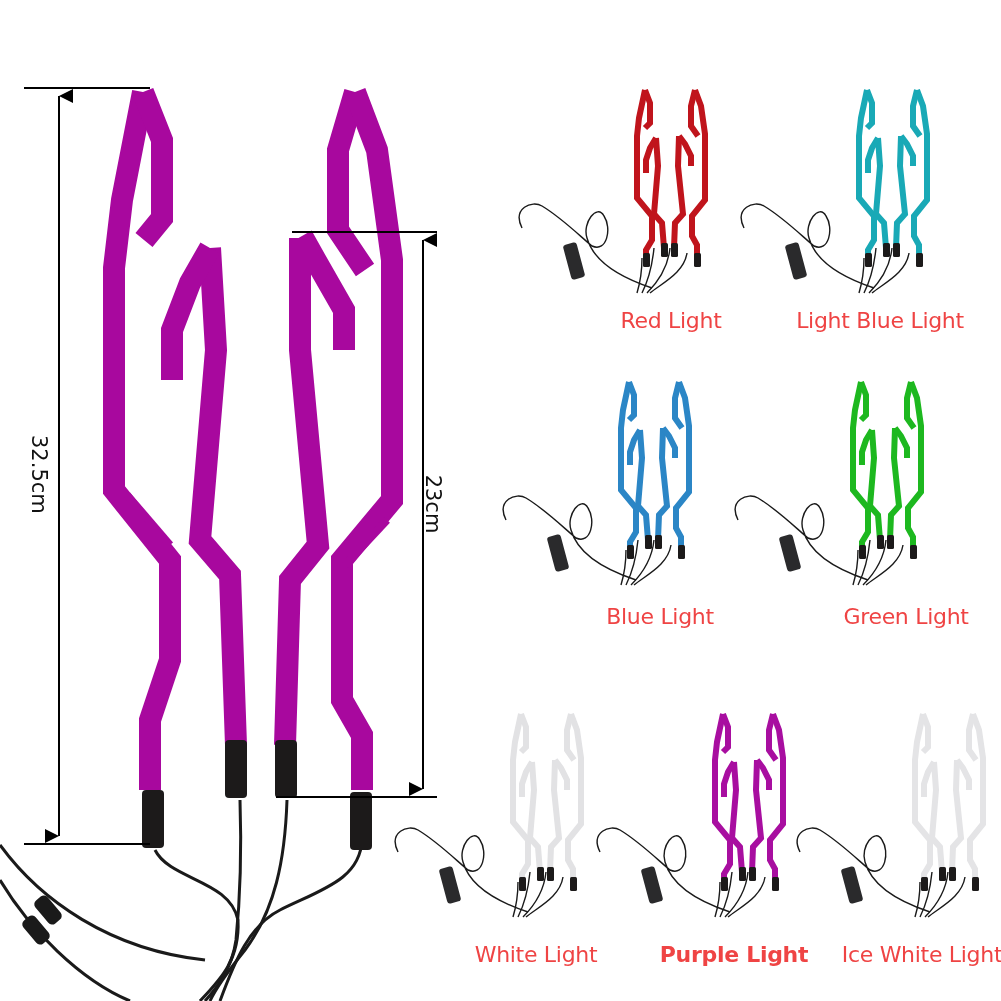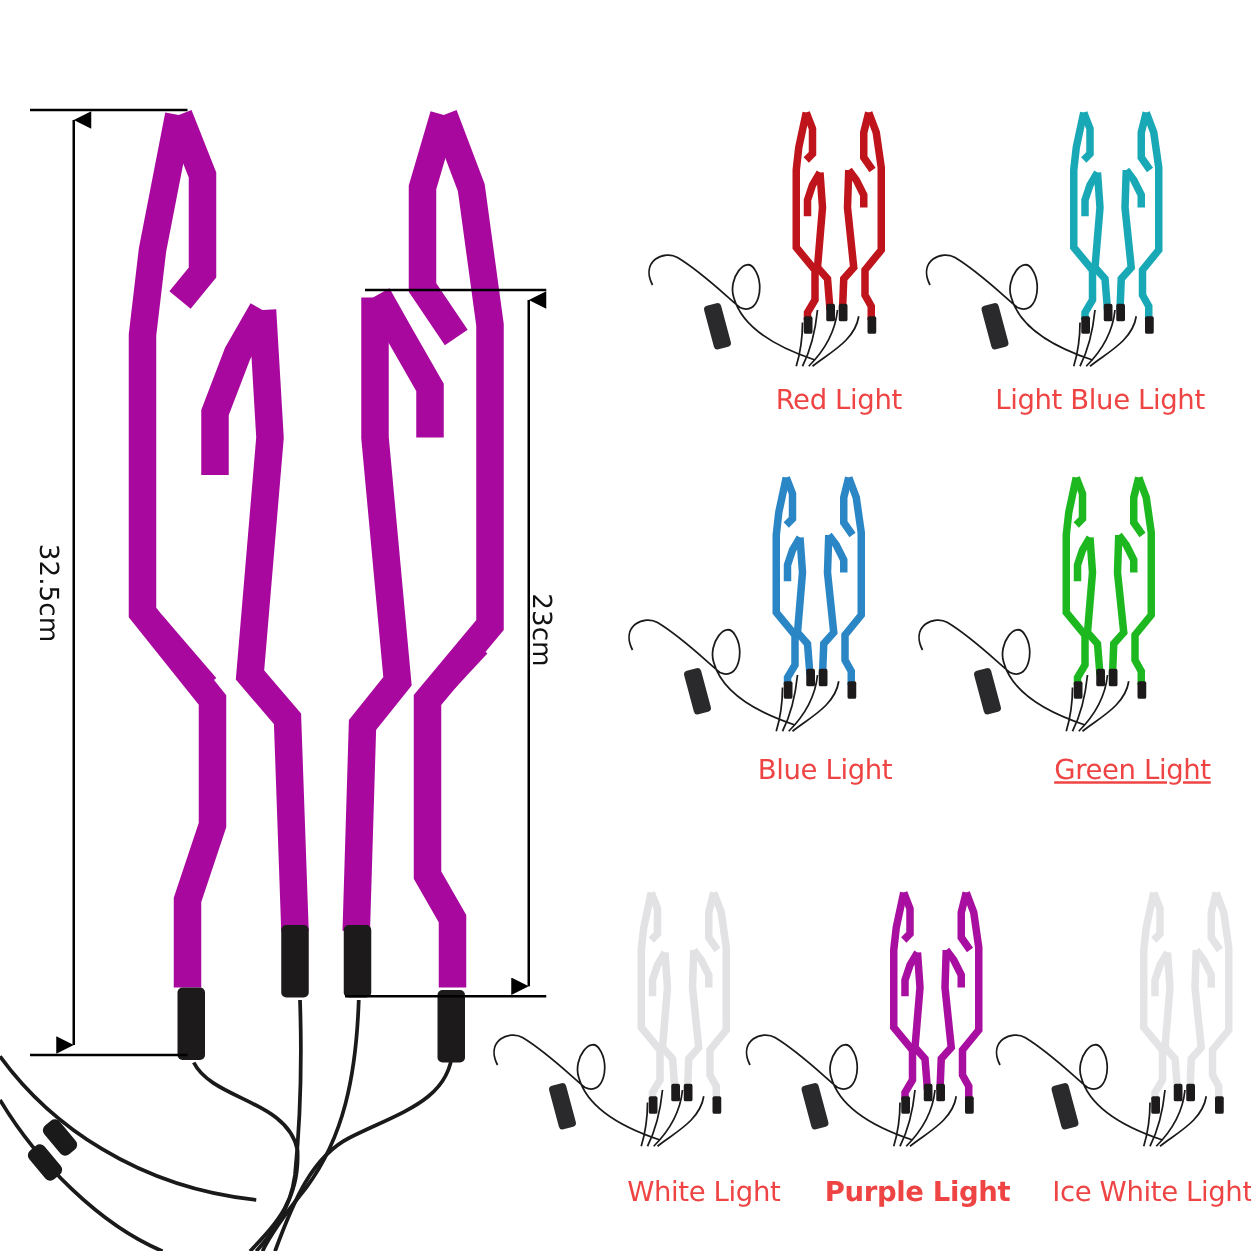--- a/index.html
+++ b/index.html
@@ -182,21 +182,21 @@
         <path d="M183,2 L189,18 L193,46 L193,112 L180,128 L180,148 L185,157 L185,168"></path>
       </g>
       <g fill="#1c1a1a">
         <rect x="131" y="165" width="7" height="14" rx="1.5"></rect>
         <rect x="149" y="155" width="7" height="14" rx="1.5"></rect>
         <rect x="159" y="155" width="7" height="14" rx="1.5"></rect>
         <rect x="182" y="165" width="7" height="14" rx="1.5"></rect>
       </g>
       </svg>
     </div>
-    <div class="label" style="left: 906px; top: 604px; text-decoration: underline;">Green Light</div>
+    <div class="label" style="left: 906px; top: 604px;">Green Light</div>
     <div class="abs" style="left: 388px; top: 712px; width: 220px; height: 215px;">
       <svg width="220" height="215">
       <g fill="none" stroke="#1a1a1a" stroke-width="1.4">
         <path d="M10,140 C0,120 20,112 30,118 C50,130 70,150 80,158 C95,165 100,140 92,128 C85,115 70,135 75,150 C82,175 110,190 140,200"></path>
         <path d="M130,170 C130,185 128,195 125,205"></path>
         <path d="M142,160 C140,180 135,195 130,205"></path>
         <path d="M158,160 C156,180 145,195 135,205"></path>
         <path d="M175,165 C172,185 150,195 138,205"></path>
       </g>
       <rect x="55" y="155" width="14" height="36" rx="3" fill="#2a2a2c" transform="rotate(-15 62 173)"></rect>
@@ -211,21 +211,21 @@
         <path d="M183,2 L189,18 L193,46 L193,112 L180,128 L180,148 L185,157 L185,168"></path>
       </g>
       <g fill="#1c1a1a">
         <rect x="131" y="165" width="7" height="14" rx="1.5"></rect>
         <rect x="149" y="155" width="7" height="14" rx="1.5"></rect>
         <rect x="159" y="155" width="7" height="14" rx="1.5"></rect>
         <rect x="182" y="165" width="7" height="14" rx="1.5"></rect>
       </g>
       </svg>
     </div>
-    <div class="label" style="left: 536px; top: 942px; margin-left: 27px;">White Light</div>
+    <div class="label" style="left: 536px; top: 942px;">White Light</div>
     <div class="abs" style="left: 590px; top: 712px; width: 220px; height: 215px;">
       <svg width="220" height="215">
       <g fill="none" stroke="#1a1a1a" stroke-width="1.4">
         <path d="M10,140 C0,120 20,112 30,118 C50,130 70,150 80,158 C95,165 100,140 92,128 C85,115 70,135 75,150 C82,175 110,190 140,200"></path>
         <path d="M130,170 C130,185 128,195 125,205"></path>
         <path d="M142,160 C140,180 135,195 130,205"></path>
         <path d="M158,160 C156,180 145,195 135,205"></path>
         <path d="M175,165 C172,185 150,195 138,205"></path>
       </g>
       <rect x="55" y="155" width="14" height="36" rx="3" fill="#2a2a2c" transform="rotate(-15 62 173)"></rect>

